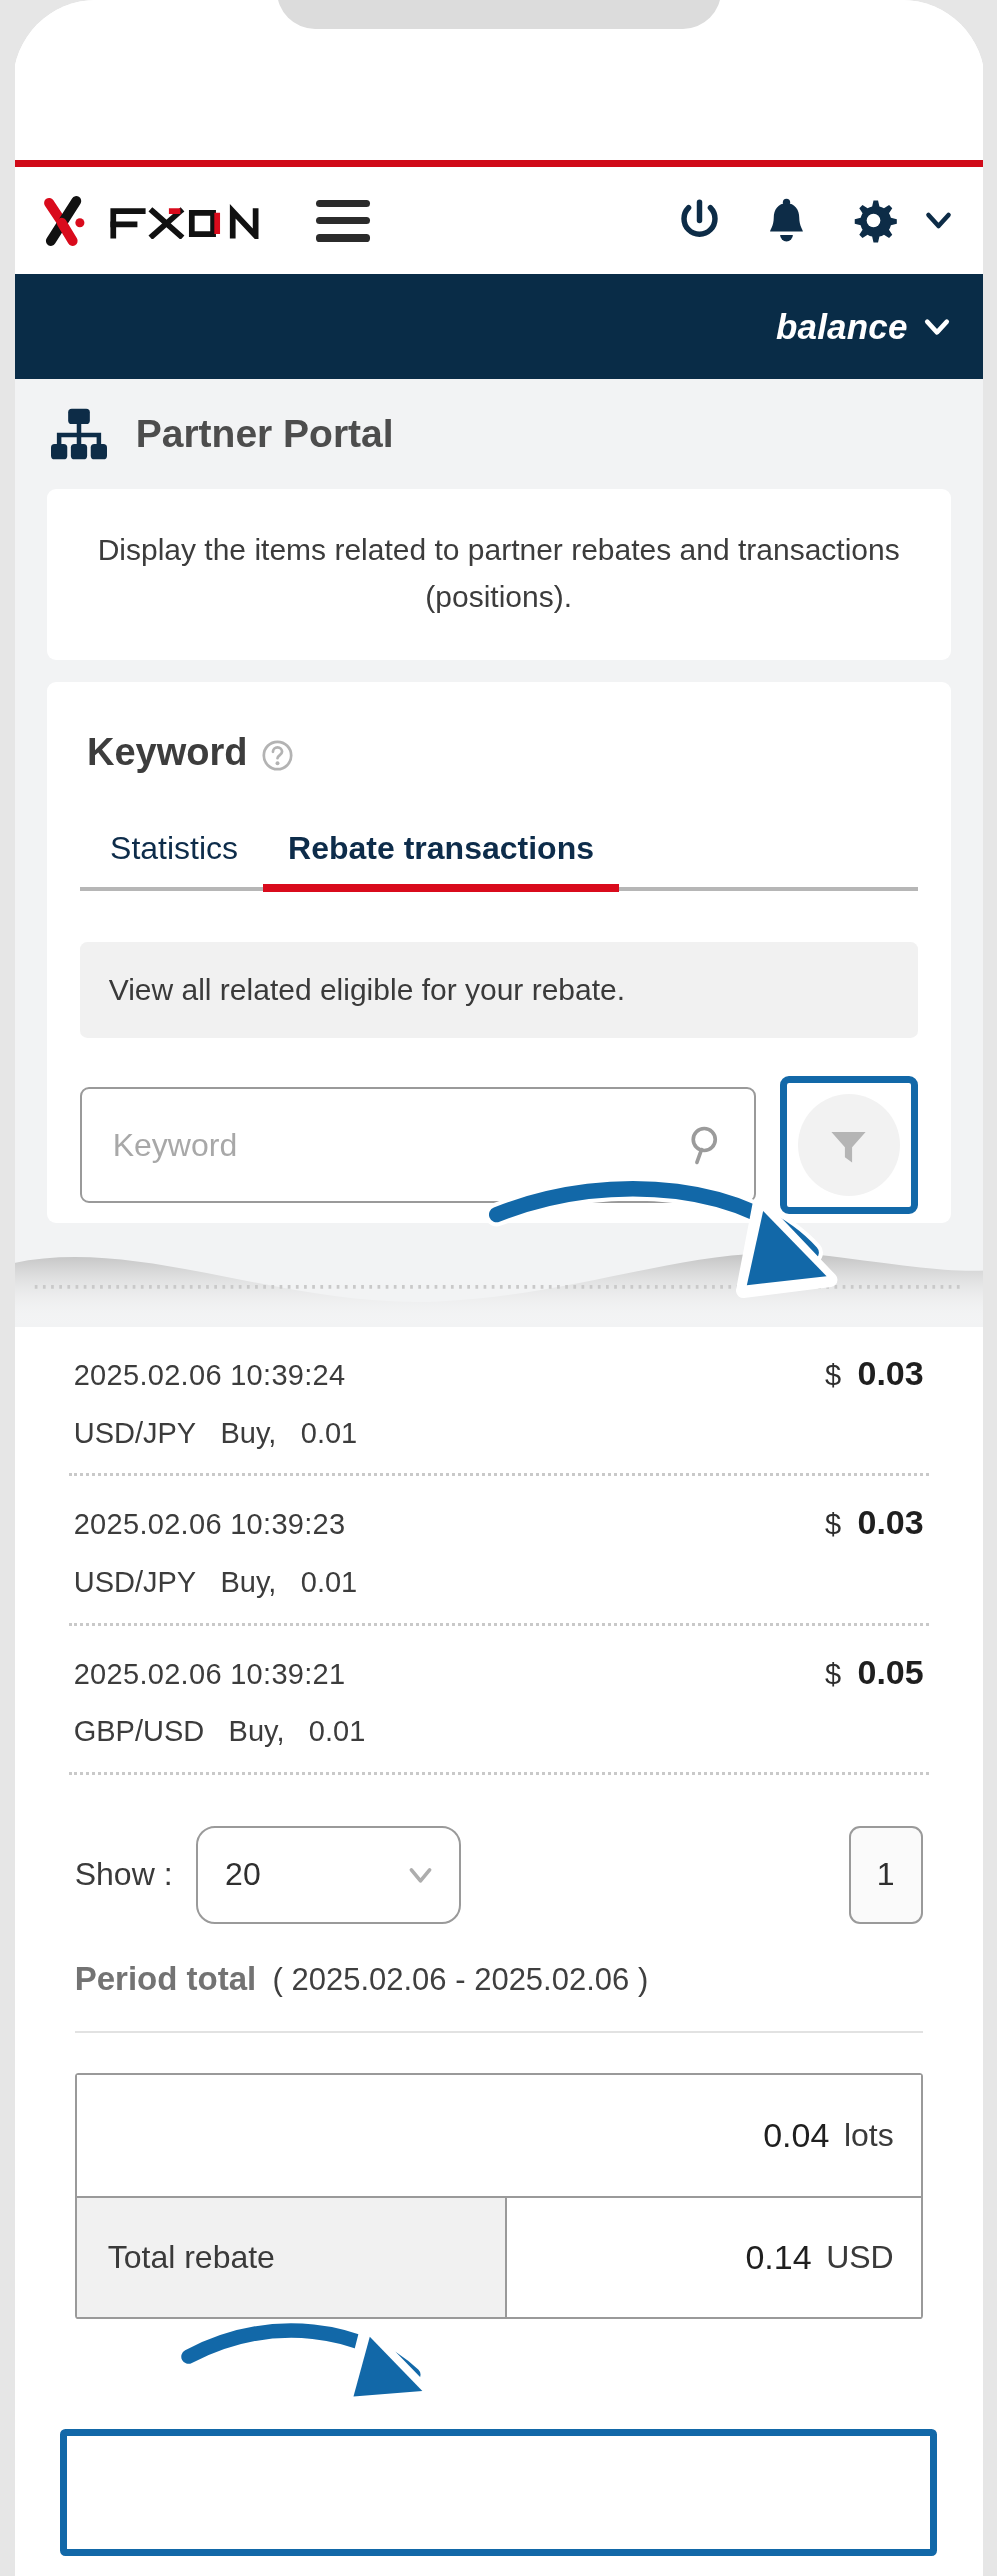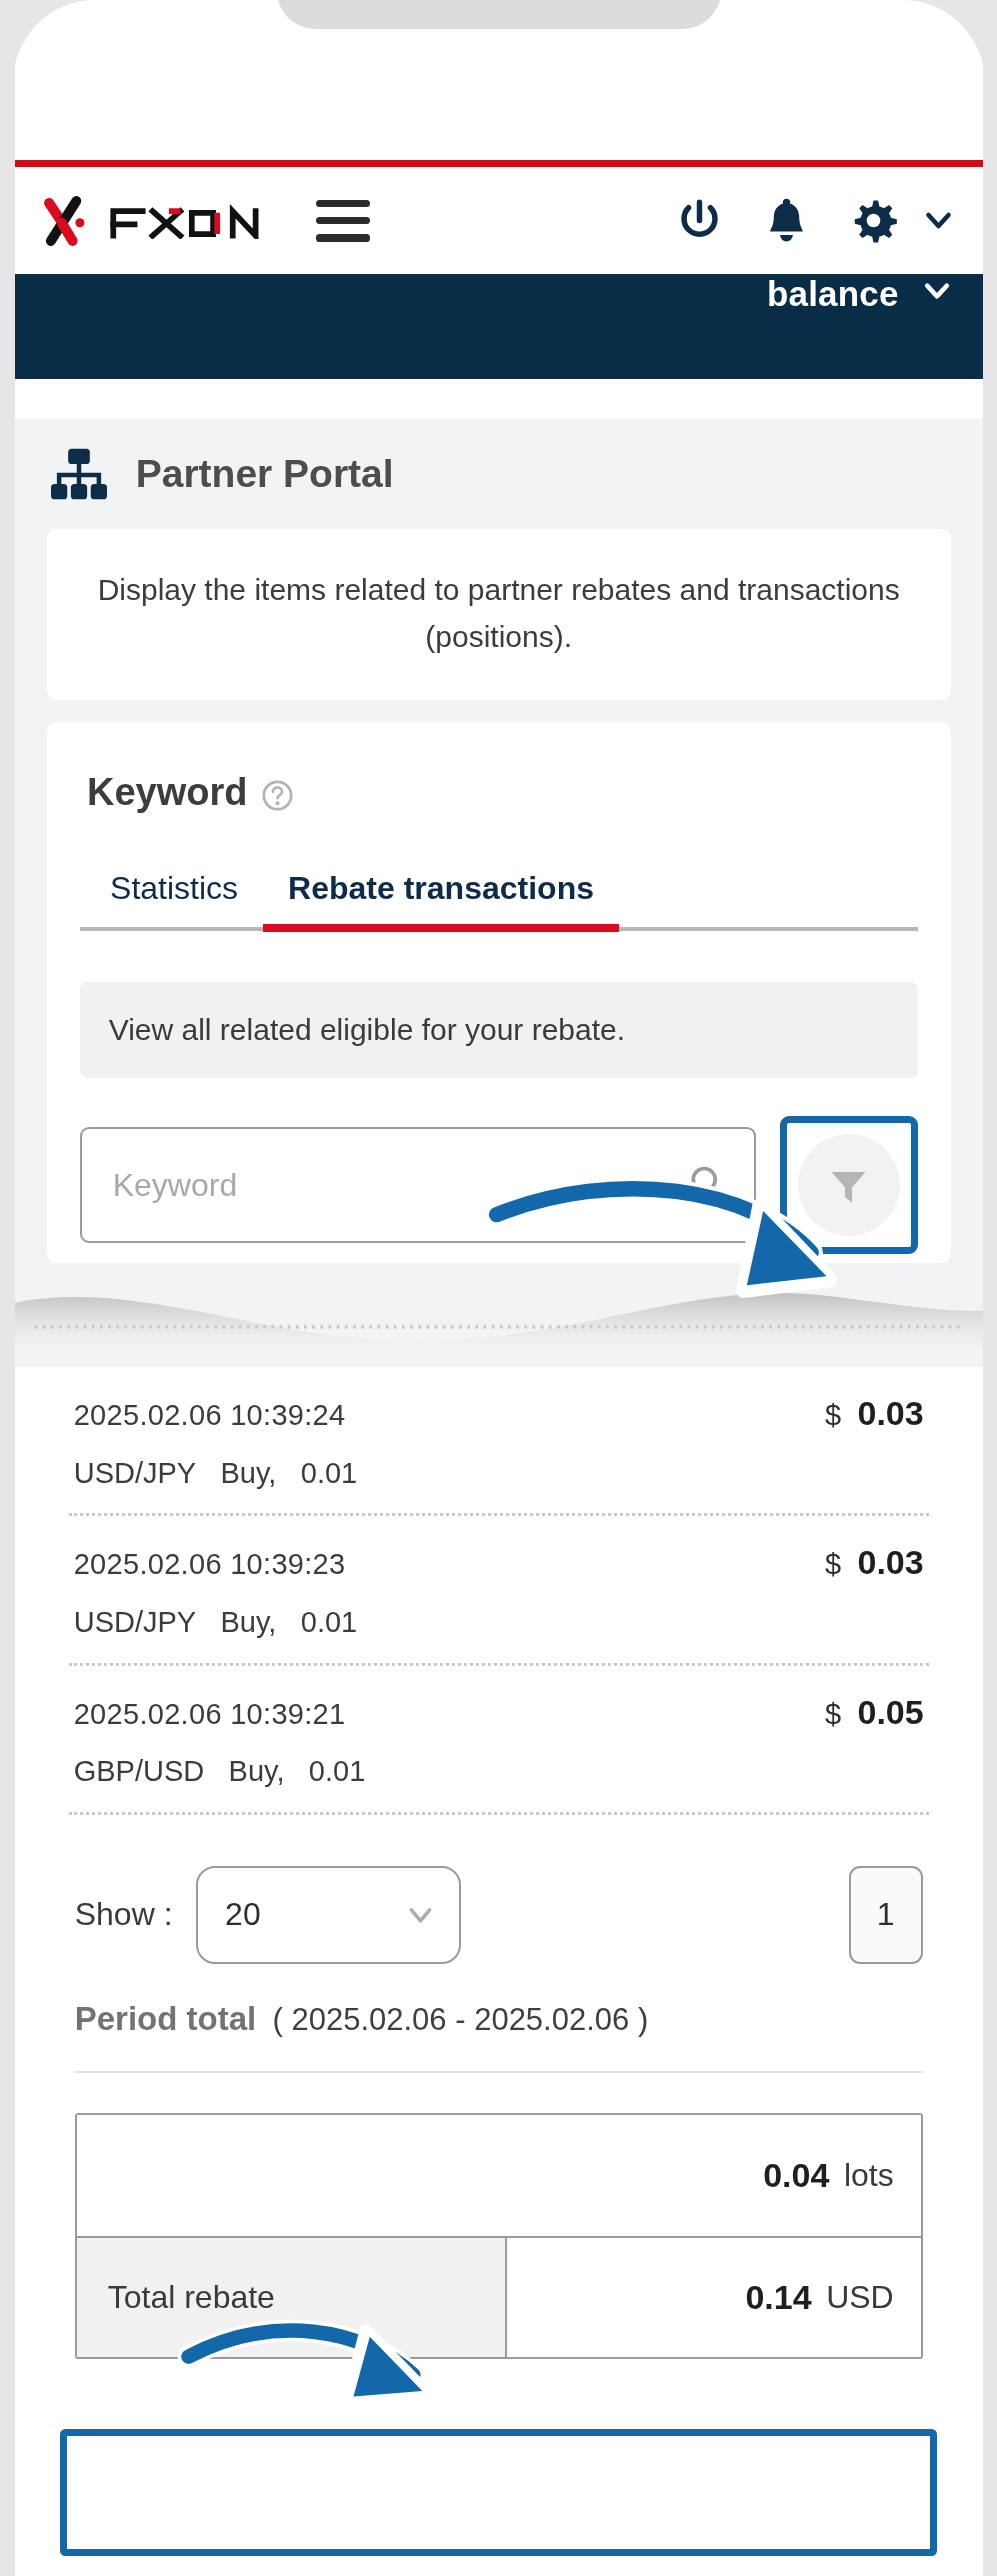--- a/index.html
+++ b/index.html
@@ -75,34 +75,36 @@
   .hamburger span { display:block; height: 7.3px; background:#2b2b2b; border-radius: 3.6px; }
   .header-right { margin-left: auto; display:flex; align-items:center; gap: 36px; }
   .hicon { width: 51px; height: 51px; display:block; }
   .hchev { width: 31px; height: 31px; display:block; margin-left: -12.7px; }
 
   
   .balance-bar {
     height: 105px;
     background: #092c47;
     display: flex;
+    align-items: center;
     justify-content: flex-end;
     padding-right: 31px;
-    gap: 21px;
+    gap: 12px;
+    font-style: italic;
   }
   .balance-text {
     color: #ffffff;
     font-size: 35px;
     font-weight: bold;
     letter-spacing: 0.2px;
   }
   .balance-chev { width: 34px; height: 34px; display:block; }
 
   
-  .page-body { background: #f2f3f4; padding: 0 0 0 0; min-height: 91px; margin-top: 40px; }
+  .page-body { background: #f2f3f4; padding: 0 0 0 0; min-height: 91px; }
 
   .portal-title-row {
     display: flex;
     align-items: center;
     gap: 27px;
     padding: 27px 0 27px 36px;
     background: #f2f3f4;
   }
   .portal-icon { width: 60px; height: 56px; display:block; }
   .portal-title { font-size: 39px; font-weight: bold; color: #4d4d4d; }
@@ -273,21 +275,21 @@
     font-size: 32px; color:#3a3a3a;
     border-right: 2.7px solid #9a9a9a;
   }
   .tot-val {
     flex:1;
     display:flex; align-items:center; justify-content:flex-end;
     padding-right: 27px;
     gap: 14.5px;
     background:#fff;
   }
-  .tot-num { font-size: 34px; font-weight:bold; color:#1f1f1f; }
+  .tot-num { font-size: 34px; font-weight:normal; color:#1f1f1f; }
   .tot-unit { font-size: 32px; color:#3a3a3a; }
 
   .hl-box {
     position: absolute;
     border: 7.3px solid #1268a8;
     border-radius: 5.4px;
     pointer-events: none;
     z-index: 25;
   }
 

